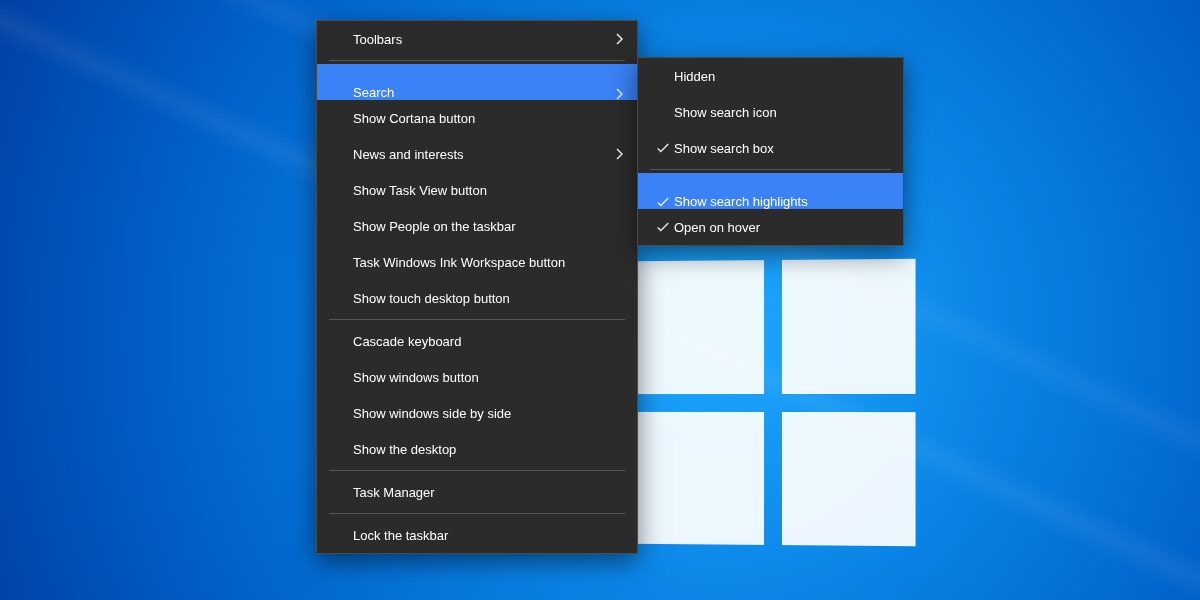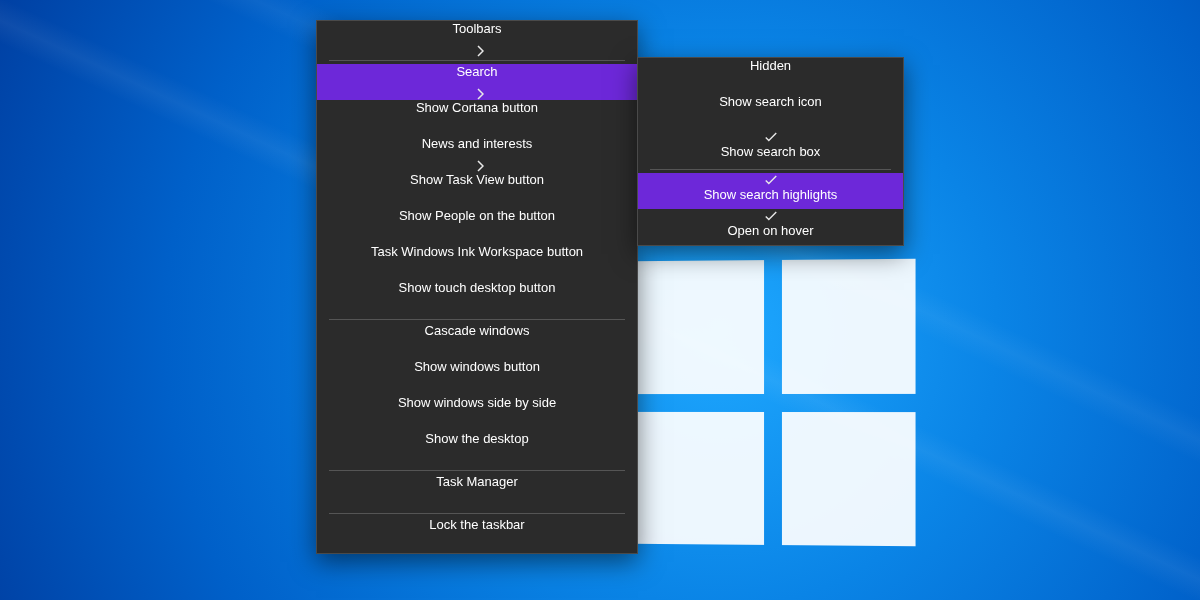--- a/index.html
+++ b/index.html
@@ -43,38 +43,37 @@
   }
   .menu-main { left: 316px; top: 20px; width: 322px; }
   .menu-sub  { left: 637px; top: 57px; width: 267px; }
   .item {
     display: flex;
     align-items: center;
     height: 36px;
     padding: 0 14px 0 14px;
     cursor: default;
     white-space: nowrap;
-    flex-direction: column;
   }
   .item .gutter {
     width: 22px;
     display: flex;
     align-items: center;
     justify-content: center;
     flex-shrink: 0;
   }
   .item .label { flex: 1; }
   .item .chev {
     width: 14px;
     display: flex;
     align-items: center;
     justify-content: flex-end;
     color: #eaeaea;
   }
-  .item.highlight { background: #6d28d9; }
+  .item.highlight { background: #3b82f6; align-items: flex-end; }
   .sep {
     height: 1px;
     background: #555555;
     margin: 3px 12px;
   }
   svg { display: block; }
 </style>
 </head>
 <body>
 
@@ -120,35 +119,35 @@
             <path d="M2 1l5 5-5 5" stroke="#e8e8e8" stroke-width="1.5" fill="none"></path>
           </svg>
       </span>
     </div>
     <div class="item">
       <span class="gutter"></span>
       <span class="label">Show Task View button</span>
     </div>
     <div class="item">
       <span class="gutter"></span>
-      <span class="label">Show People on the button</span>
+      <span class="label">Show People on the taskbar</span>
     </div>
     <div class="item">
       <span class="gutter"></span>
       <span class="label">Task Windows Ink Workspace button</span>
     </div>
     <div class="item">
       <span class="gutter"></span>
       <span class="label">Show touch desktop button</span>
     </div>
     <div class="sep"></div>
 
     <div class="item">
       <span class="gutter"></span>
-      <span class="label">Cascade windows</span>
+      <span class="label">Cascade keyboard</span>
     </div>
     <div class="item">
       <span class="gutter"></span>
       <span class="label">Show windows button</span>
     </div>
     <div class="item">
       <span class="gutter"></span>
       <span class="label">Show windows side by side</span>
     </div>
     <div class="item">

